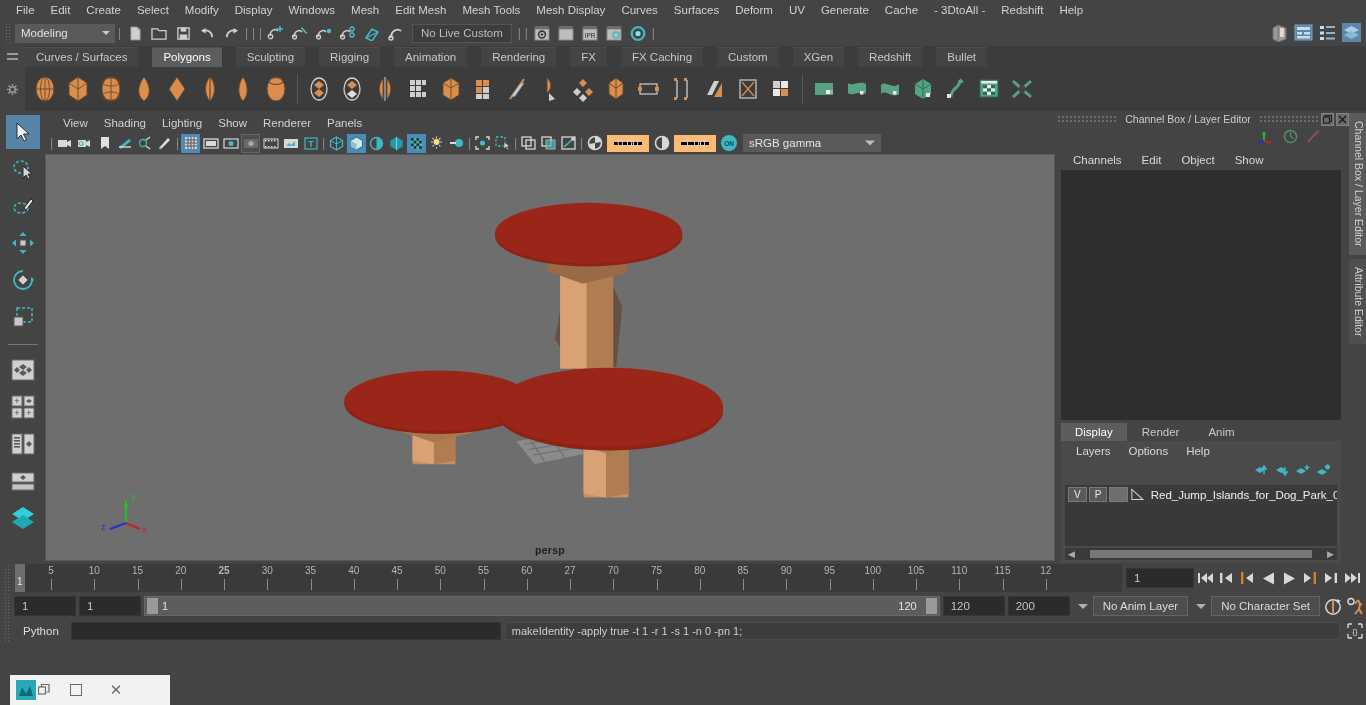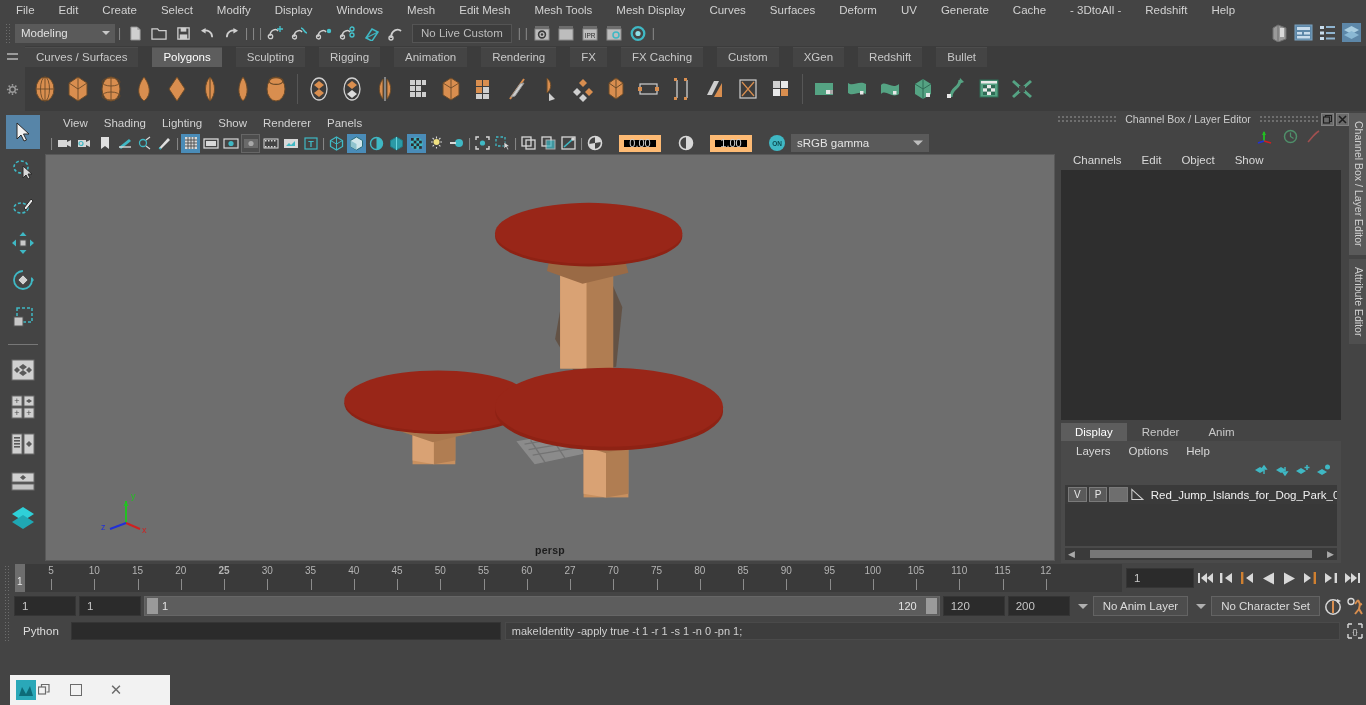--- a/index.html
+++ b/index.html
@@ -9,21 +9,21 @@
     font-family: "Liberation Sans", sans-serif;
     overflow: hidden;
     -webkit-font-smoothing: antialiased;
   }
   .app { position: relative; width: 1366px; height: 705px; background: #444; }
 
   
   .menubar {
     height: 20px; background: #444444;
     display: flex; align-items: center;
-    padding-left: 8px; gap: 8px;
+    padding-left: 8px; gap: 0px;
   }
   .menubar .mi {
     font-size: 11.5px; color: #d2d2d2;
     padding: 2px 8px; white-space: nowrap; cursor: default;
   }
 
   
   .statusbar {
     height: 26px; background: #444444;
     display: flex; align-items: center; gap: 2px;
@@ -106,21 +106,21 @@
   .vpmenu .vmi { font-size: 11.5px; color: #d2d2d2; padding: 1px 8px; cursor: default; }
   .vptools {
     height: 22px; background: #444444; display: flex; align-items: center; gap: 1px; padding-left: 4px;
   }
   .vb { width: 19px; height: 19px; display:flex;align-items:center;justify-content:center; cursor:default;}
   .vb.on { background: #4a8cb8; }
   .vb.framed { border: 1px solid #666; background:#4d4d4d; }
   .numfield {
     width: 42px; height: 17px; background: #000000; color: #cfcfcf;
     font-size: 11px; display: flex; align-items: center; justify-content: center;
-    border: 5px solid #fdba74; margin: 0 14px;
+    border: 7px solid #fdba74; margin: 0 2px;
   }
   .gammasel {
     width: 138px; height: 18px; background: #5a5a5a; color: #e4e4e4;
     font-size: 11.5px; display:flex; align-items:center; padding-left: 6px;
     position: relative; margin-left: 4px;
   }
   .gammasel .arrow {
     position:absolute; right:6px; top:50%; transform:translateY(-50%);
     width:0;height:0;border-left:5px solid transparent;border-right:5px solid transparent;border-top:5px solid #bdbdbd;
   }

